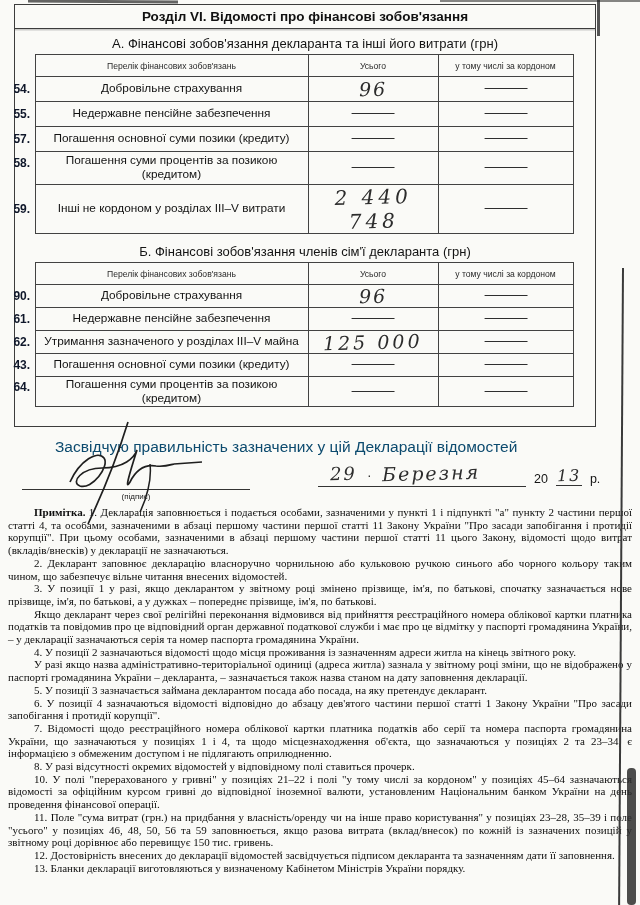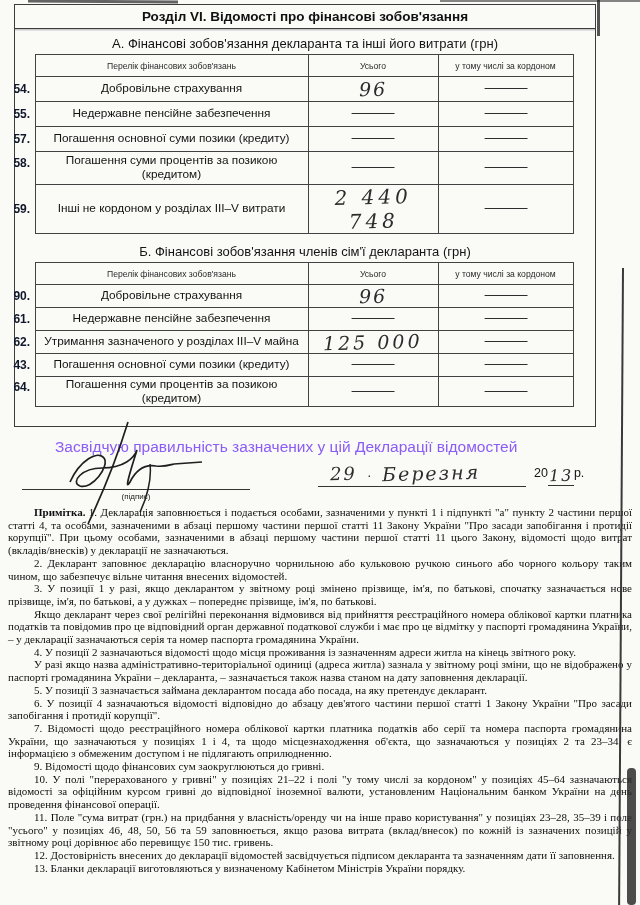--- a/index.html
+++ b/index.html
@@ -52,39 +52,39 @@
   .dash{
     display:inline-block;transform:scaleX(3.4) translateY(-2px);
     color:#2e2e2e;font-size:14px;font-family:"DejaVu Sans",sans-serif;
   }
   tr.rA{height:25px;} tr.rAh{height:22px;} tr.rAt{height:33px;}
   tr.rB{height:23px;} tr.rBt{height:30px;}
 
   
   .certify{
     position:absolute;left:55px;top:438px;width:530px;
-    font-size:15.5px;color:#8b5cf6;
+    font-size:15.5px;color:#0c4a6e;
   }
   .sig-svg{position:absolute;left:40px;top:420px;z-index:3;}
   .sig-line{position:absolute;left:22px;top:489px;width:228px;border-bottom:1.6px solid #333;}
   .sig-caption{
     position:absolute;left:22px;top:492px;width:228px;text-align:center;
     font-size:8px;color:#222;
   }
   .date-block{
     position:absolute;left:318px;top:462px;display:flex;align-items:flex-end;gap:8px;
   }
   .date-line1{
     min-width:188px;border-bottom:1.6px solid #333;
     display:flex;align-items:baseline;gap:10px;padding:0 8px 2px 12px;
   }
   .date-day{font-size:18px;}
   .date-month{font-size:19px;}
   .date-sep{font-size:14px;color:#333;}
-  .year-group{display:flex;align-items:flex-start;gap:0;padding-bottom:1px;}
+  .year-group{display:flex;align-items:flex-end;gap:8px;padding-bottom:1px;}
   .print{font-size:12.5px;color:#141414;}
   .year-hand{
     width:26px;text-align:center;border-bottom:1.5px solid #333;
   }
   .year-hand .hand{font-size:16px;}
 
   
   .notes{
     position:absolute;left:8px;top:506px;width:624px;
     font-family:"Liberation Serif",serif;font-size:11px;line-height:12.7px;
@@ -232,21 +232,21 @@
   <div class="notes">
     <p><span class="bold">Примітка.</span> <span>1. Декларація заповнюється і подається особами, зазначеними у пункті 1 і підпункті "а" пункту 2 частини першої статті 4, та особами, зазначеними в абзаці першому частини першої статті 11 Закону України "Про засади запобігання і протидії корупції". При цьому особами, зазначеними в абзаці першому частини першої статті 11 цього Закону, відомості щодо витрат (вкладів/внесків) у декларації не зазначаються.</span></p>
     <p>2. Декларант заповнює декларацію власноручно чорнильною або кульковою ручкою синього або чорного кольору таким чином, що забезпечує вільне читання внесених відомостей.</p>
     <p>3. У позиції 1 у разі, якщо декларантом у звітному році змінено прізвище, ім'я, по батькові, спочатку зазначається нове прізвище, ім'я, по батькові, а у дужках – попереднє прізвище, ім'я, по батькові.</p>
     <p>Якщо декларант через свої релігійні переконання відмовився від прийняття реєстраційного номера облікової картки платника податків та повідомив про це відповідний орган державної податкової служби і має про це відмітку у паспорті громадянина України, – у декларації зазначаються серія та номер паспорта громадянина України.</p>
     <p>4. У позиції 2 зазначаються відомості щодо місця проживання із зазначенням адреси житла на кінець звітного року.</p>
     <p>У разі якщо назва адміністративно-територіальної одиниці (адреса житла) зазнала у звітному році зміни, що не відображено у паспорті громадянина України – декларанта, – зазначається також назва станом на дату заповнення декларації.</p>
     <p>5. У позиції 3 зазначається займана декларантом посада або посада, на яку претендує декларант.</p>
     <p>6. У позиції 4 зазначаються відомості відповідно до абзацу дев'ятого частини першої статті 1 Закону України "Про засади запобігання і протидії корупції".</p>
     <p>7. Відомості щодо реєстраційного номера облікової картки платника податків або серії та номера паспорта громадянина України, що зазначаються у позиціях 1 і 4, та щодо місцезнаходження об'єкта, що зазначаються у позиціях 2 та 23–34, є інформацією з обмеженим доступом і не підлягають оприлюдненню.</p>
-    <p>9. Відомості щодо фінансових сум заокруглюються до гривні.</p>
+    <p>8. У разі відсутності окремих відомостей у відповідному полі ставиться прочерк.</p>
     <p>10. У полі "перерахованого у гривні" у позиціях 21–22 і полі "у тому числі за кордоном" у позиціях 45–64 зазначаються відомості за офіційним курсом гривні до відповідної іноземної валюти, установленим Національним банком України на день проведення фінансової операції.</p>
     <p>11. Поле "сума витрат (грн.) на придбання у власність/оренду чи на інше право користування" у позиціях 23–28, 35–39 і поле "усього" у позиціях 46, 48, 50, 56 та 59 заповнюється, якщо разова витрата (вклад/внесок) по кожній із зазначених позицій у звітному році дорівнює або перевищує 150 тис. гривень.</p>
     <p>12. Достовірність внесених до декларації відомостей засвідчується підписом декларанта та зазначенням дати її заповнення.</p>
     <p>13. Бланки декларації виготовляються у визначеному Кабінетом Міністрів України порядку.</p>
   </div>
 
   <div class="art art-top1"></div>
   <div class="art art-top2"></div>
   <div class="art art-tick"></div>
   <div class="art art-vline"></div>

